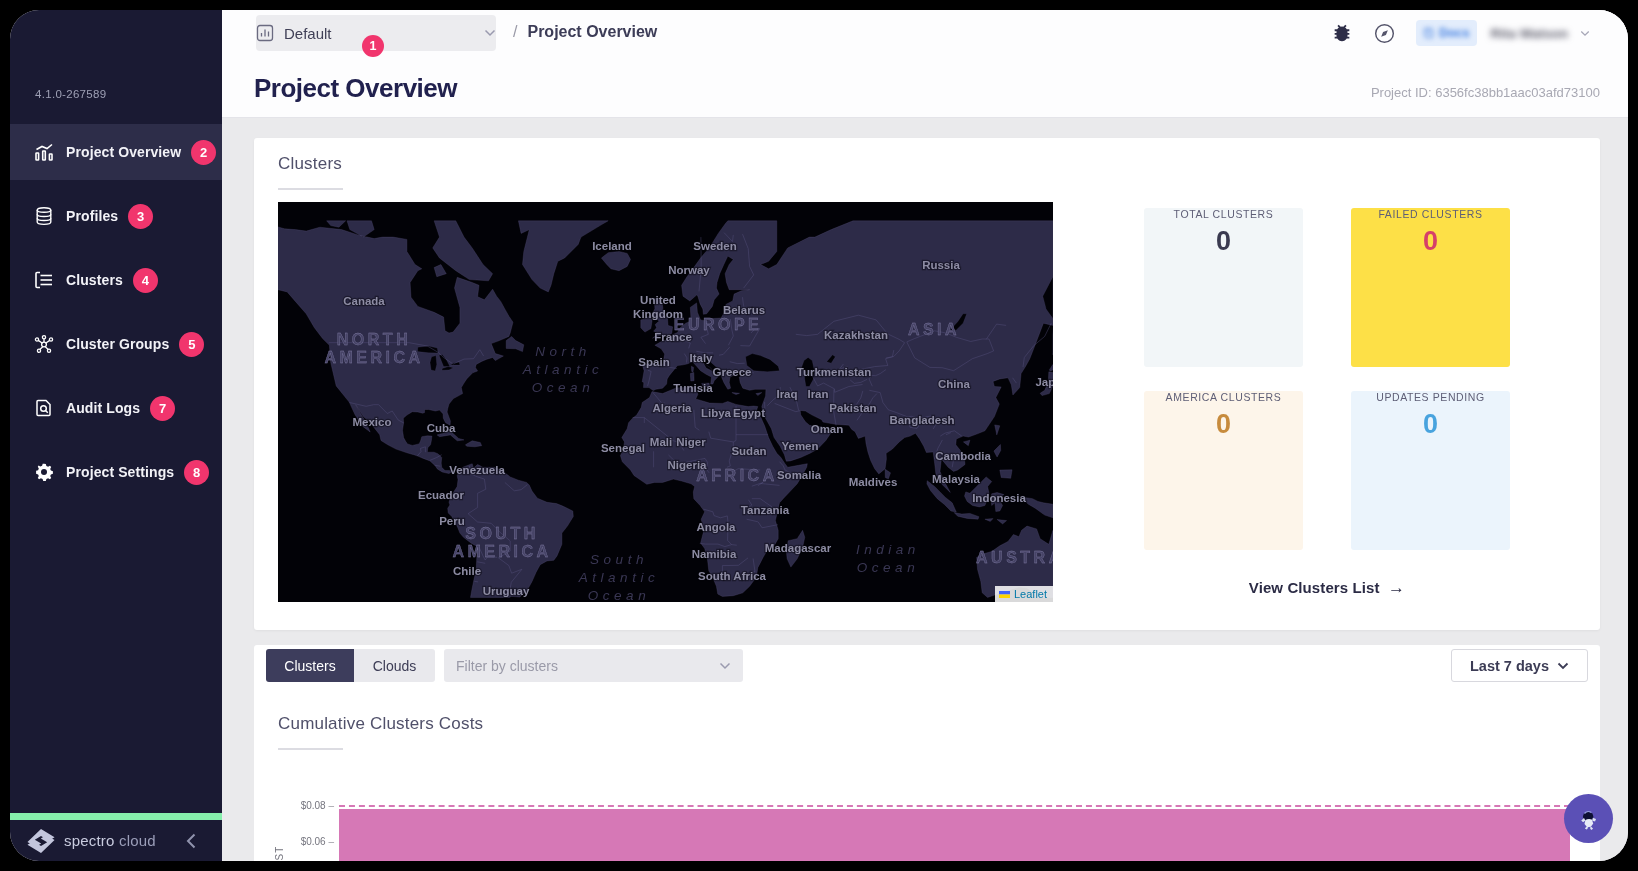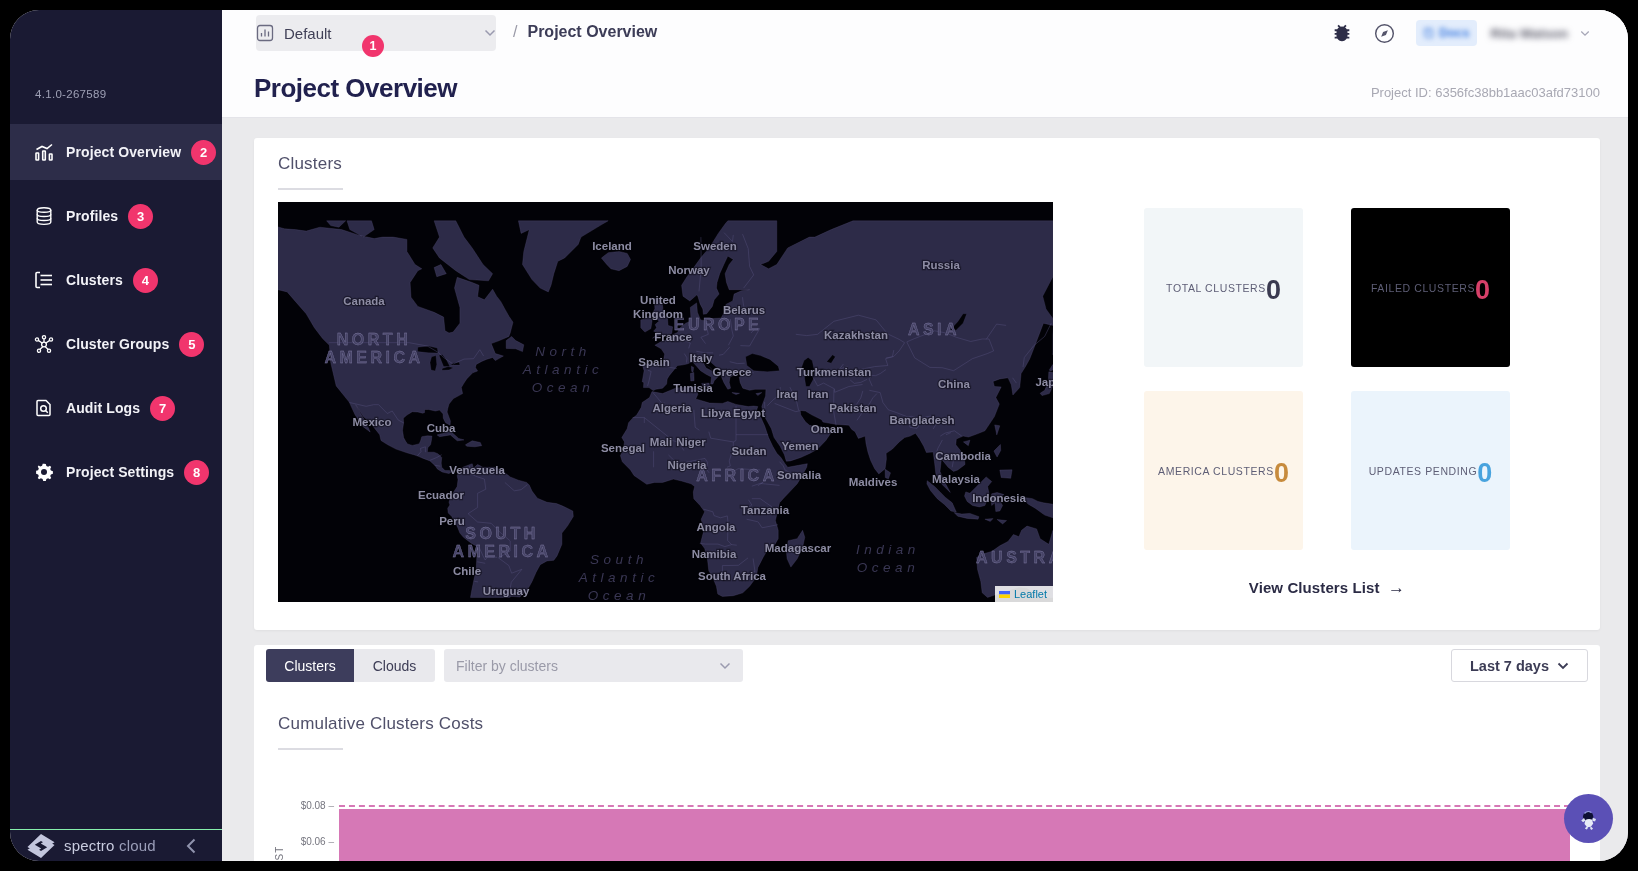--- a/index.html
+++ b/index.html
@@ -7,21 +7,21 @@
 .side{position:absolute;left:0;top:0;bottom:0;width:212px;background:#1a1a33;z-index:5}
 .logo{position:absolute;left:23px;top:17px;display:flex;align-items:center}
 .logo .word{color:#fff;font-size:25px;font-weight:700;letter-spacing:.2px;margin-left:12px}
 .ver{position:absolute;left:25px;top:78px;font-size:11.5px;color:#9ea0b5;letter-spacing:.3px}
 .menu{position:absolute;left:0;top:114px;right:0}
 .mi{height:56px;margin-bottom:8px;display:flex;align-items:center;padding-left:24px;cursor:default}
 .mi.act{background:#2d2d49}
 .mi svg{flex:0 0 20px}
 .mi .t{color:#f2f2f7;font-size:14px;font-weight:700;margin-left:12px;letter-spacing:.1px;white-space:nowrap}
 .badge{min-width:25px;height:25px;border-radius:13px;background:#f1356d;color:#fff;font-size:13px;font-weight:700;display:flex;align-items:center;justify-content:center;margin-left:10px;flex:0 0 auto}
-.sfoot{position:absolute;left:0;right:0;bottom:0;height:32px;border-top:1px solid #86efac;display:flex;align-items:center}
+.sfoot{position:absolute;left:0;right:0;bottom:0;height:48px;border-top:7px solid #86efac;display:flex;align-items:center}
 .sfoot .sc{margin-left:15px}
 .sfoot .sw{font-size:15px;color:#c9ccdf;font-weight:400;margin-left:7px;letter-spacing:.2px}
 .sfoot .sw b{font-weight:400;color:#9b9eb9}
 .sfoot .coll{margin-left:auto;margin-right:26px;display:flex;align-items:center}
 
 .main{position:absolute;left:212px;right:0;top:0;bottom:0;background:#eaeaec}
 .tophead{position:absolute;left:0;right:0;top:0;height:108px;background:#fdfdfe;border-bottom:1px solid #e4e4e9}
 .sel{position:absolute;left:34px;top:5px;width:240px;height:36px;background:#ececef;border-radius:4px;display:flex;align-items:center;padding:0 0;color:#3f3f56}
 .sel .txt{font-size:15px;margin-left:10px;color:#404057}
 .sel .chev{margin-left:auto}
@@ -35,25 +35,25 @@
 .h1row h1{font-size:26px;color:#21214e;font-weight:700;letter-spacing:-.5px}
 .pid{margin-left:auto;font-size:13px;color:#a8a8b3}
 
 .card1{position:absolute;left:32px;top:128px;width:1346px;height:492px;background:#fff;border-radius:3px;box-shadow:0 1px 3px rgba(0,0,0,.05)}
 .ctitle{font-size:17px;color:#50506a;letter-spacing:.2px}
 .cunder{width:65px;height:2px;background:#dcdce2;margin-top:14px}
 .c1in{position:absolute;left:24px;top:16px}
 .mapwrap{position:absolute;left:24px;top:64px;width:775px;height:400px;overflow:hidden}
 .stats{position:absolute;left:890px;top:70px;width:366px}
 .sgrid{display:grid;grid-template-columns:159px 159px;grid-column-gap:48px;grid-row-gap:24px}
-.scell{height:159px;border-radius:3px;display:flex;flex-direction:row;align-items:center;justify-content:center}
+.scell{height:159px;border-radius:3px;display:flex;flex-direction:column;align-items:center;}
 .scell .lab{font-size:10.5px;letter-spacing:.6px;color:#5e5e76}
 .scell .num{font-size:27px;font-weight:700;margin-top:6px}
 .sc1{background:#f2f6f8}.sc1 .num{color:#3a3a50}
-.sc2{background:#000000}.sc2 .num{color:#d64069}
+.sc2{background:#fde047}.sc2 .num{color:#d64069}
 .sc3{background:#fdf5ea}.sc3 .num{color:#c78b3d}
 .sc4{background:#ebf4fc}.sc4 .num{color:#48a3de}
 .viewlink{position:absolute;left:890px;width:366px;top:440px;text-align:center;font-size:15px;color:#2b2b45;font-weight:700;letter-spacing:.1px}
 .card2{position:absolute;left:32px;top:635px;width:1346px;height:300px;background:#fff;border-radius:3px}
 .ctrls{position:absolute;left:12px;top:4px;right:12px;height:33px;display:flex;align-items:center}
 .tab1{width:88px;height:33px;background:#3d3d5c;color:#fff;border-radius:3px 0 0 3px;font-size:14px;display:flex;align-items:center;justify-content:center;font-weight:400}
 .tab2{width:81px;height:33px;background:#e9e9ed;color:#3c3c55;border-radius:0 3px 3px 0;font-size:14px;display:flex;align-items:center;justify-content:center}
 .filter{width:299px;height:33px;background:#e9e9ed;border-radius:3px;margin-left:9px;display:flex;align-items:center;padding:0 12px;font-size:14px;color:#9a9aa8}
 .last7{margin-left:auto;width:137px;height:33px;background:#fff;border:1px solid #d8d8de;border-radius:3px;display:flex;align-items:center;justify-content:center;font-size:14.5px;color:#3c3c55;font-weight:700}
 .c2title{position:absolute;left:24px;top:69px}

